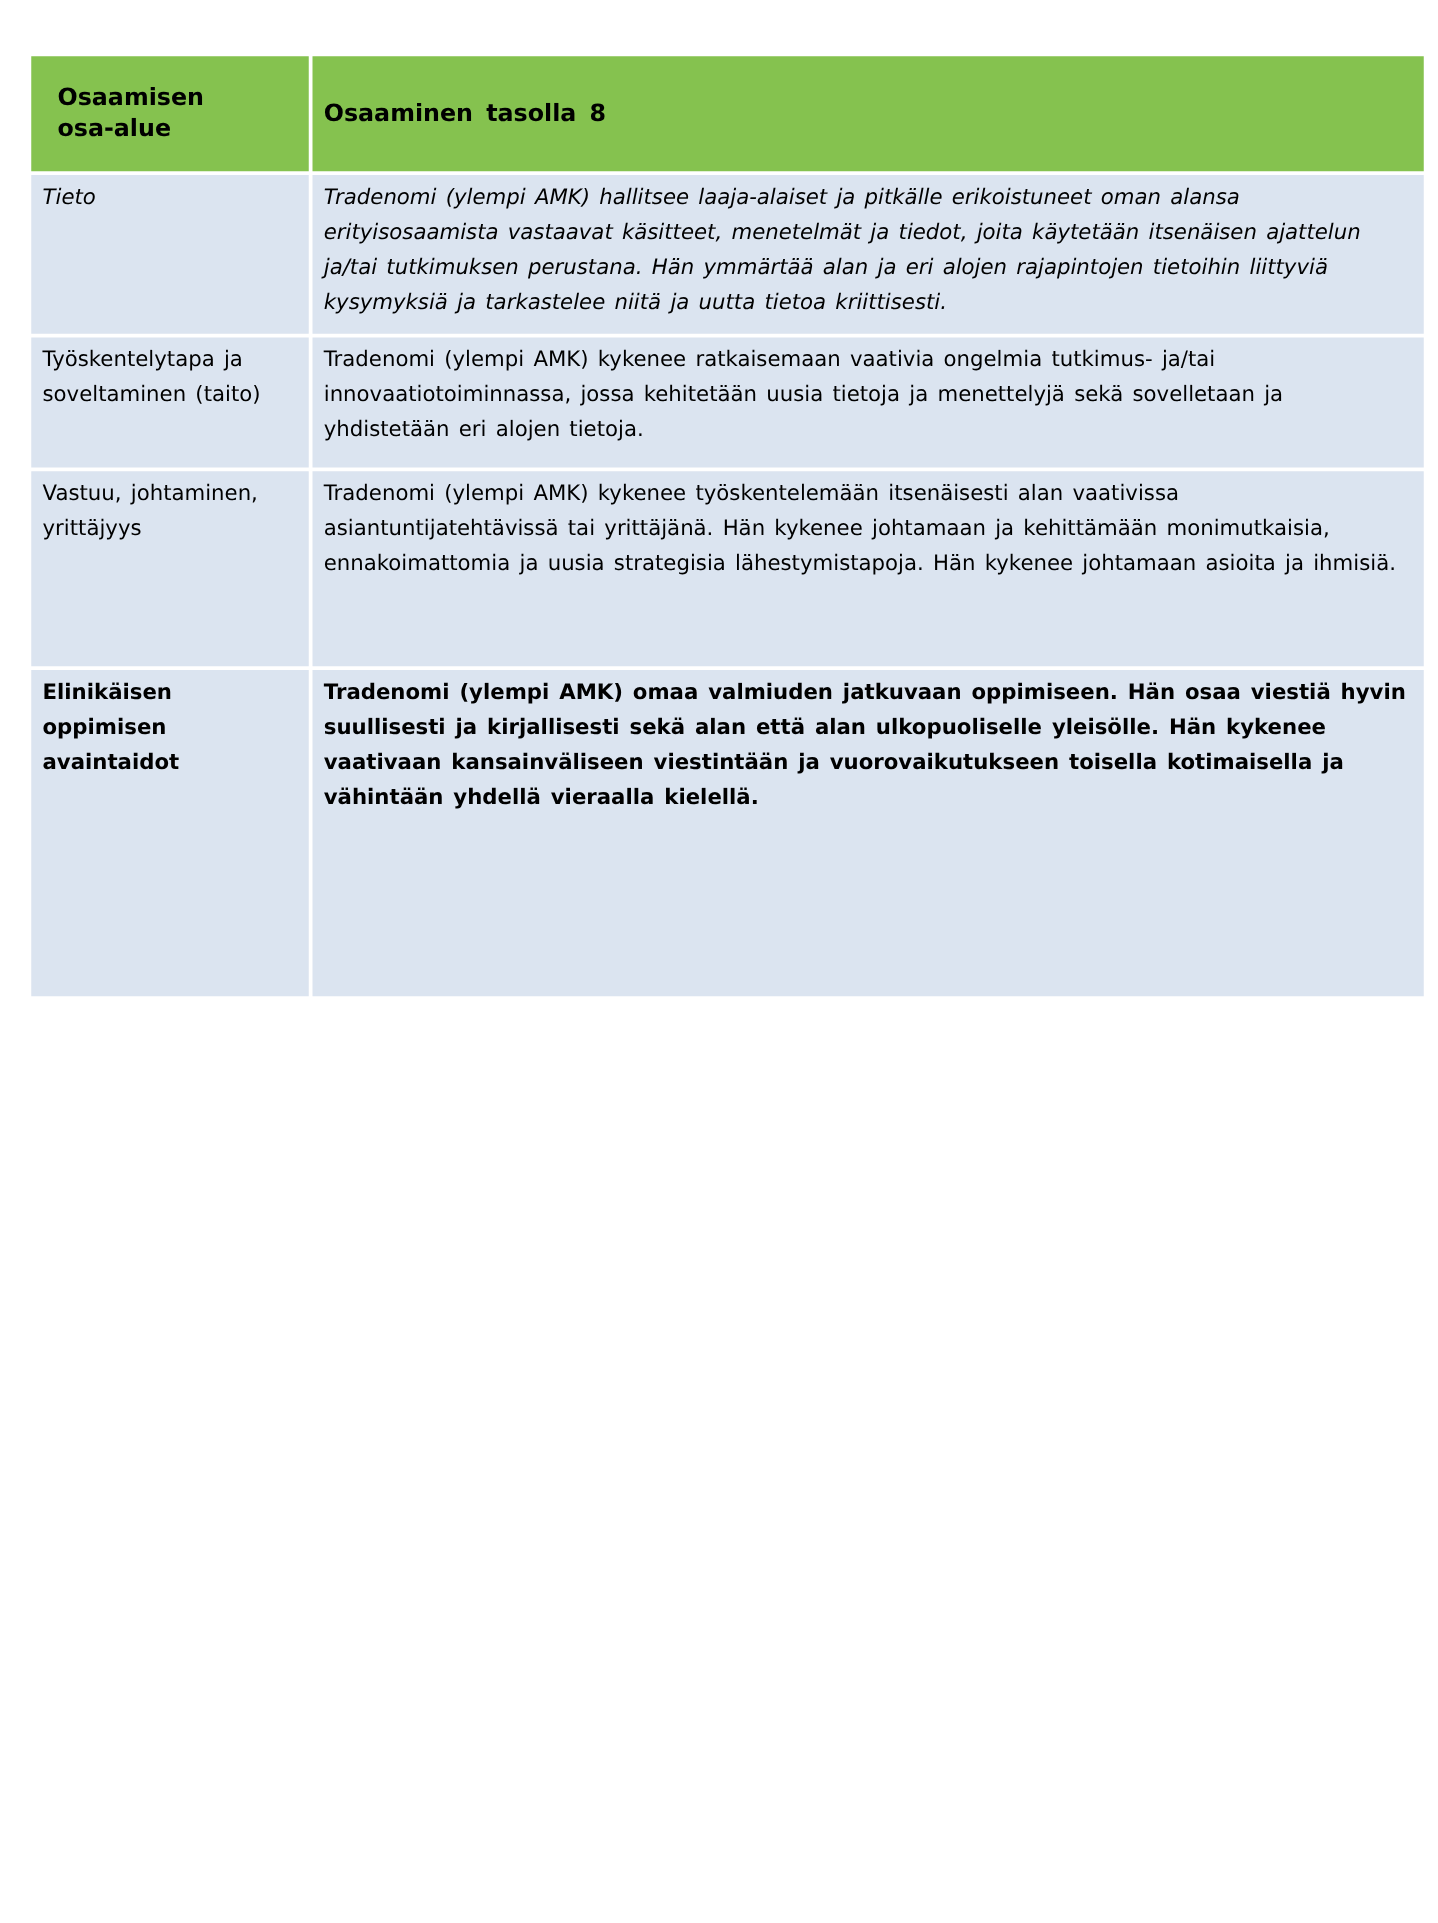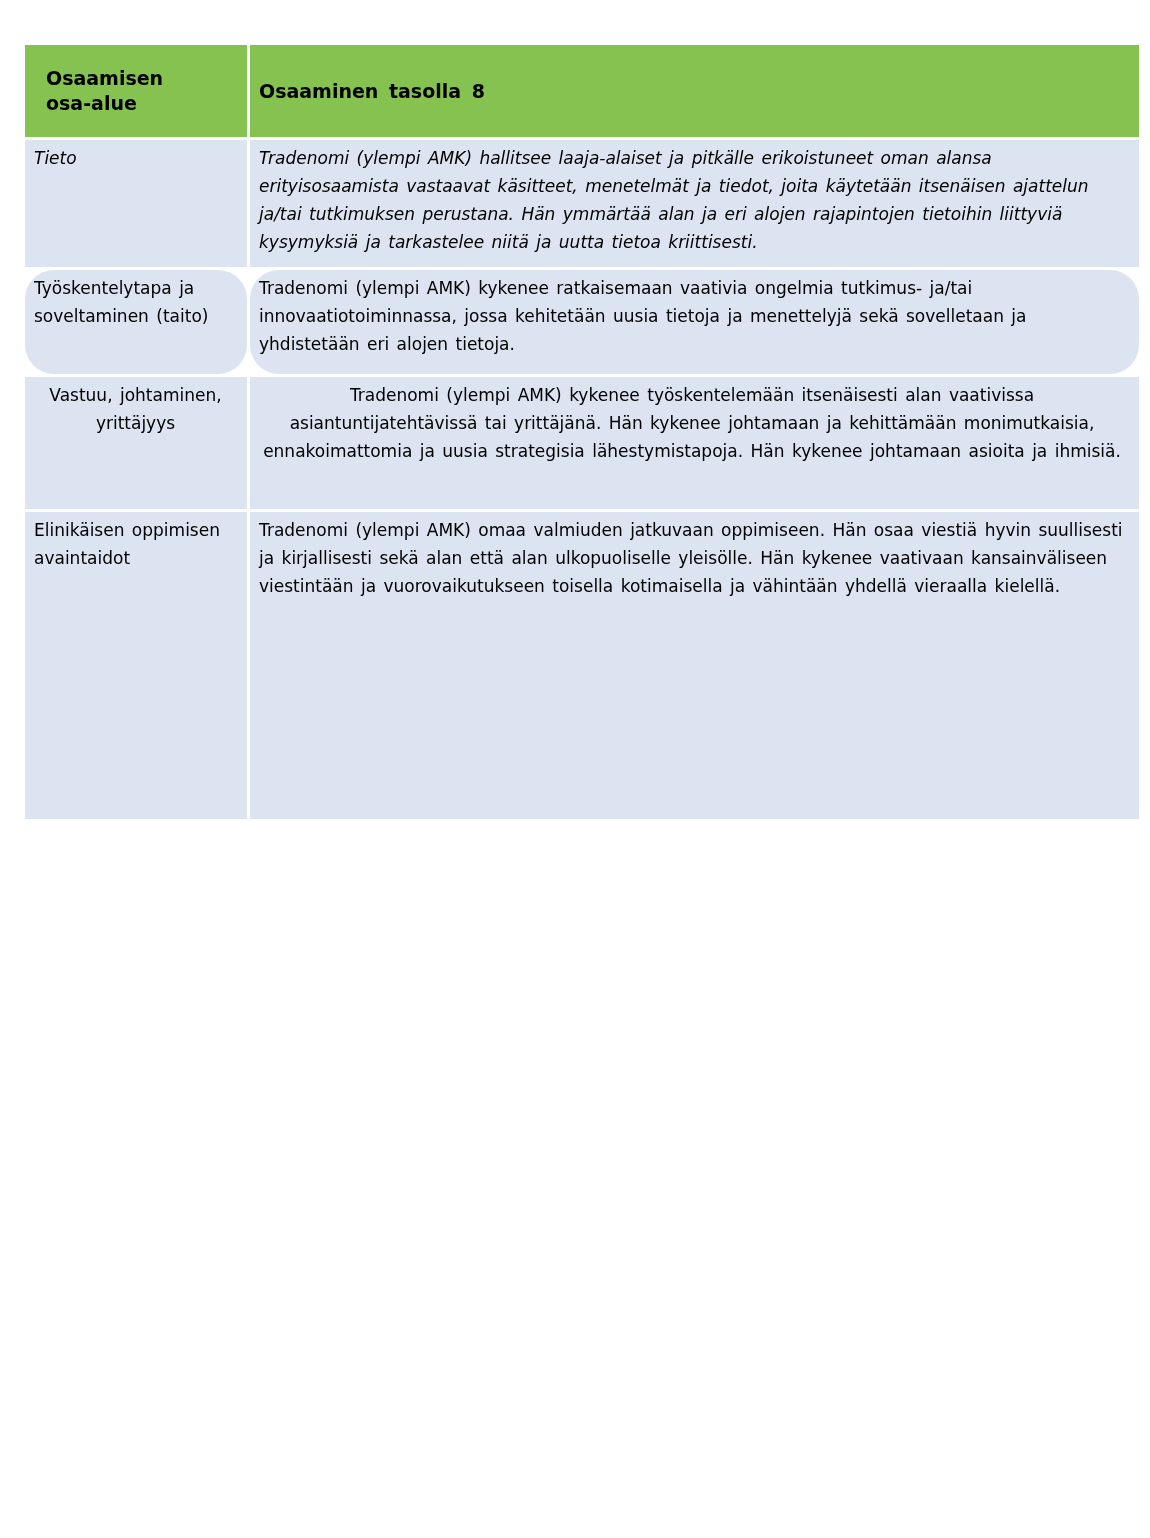--- a/index.html
+++ b/index.html
@@ -56,24 +56,24 @@
     color: var(--body-text);
     font-size: 17px;
     line-height: 28px;
     vertical-align: top;
     padding: 4px 14px 4px 9px;
     word-spacing: 2px;
   }
   td.area-cell { padding-right: 10px; }
 
   tr.row-1 td { height: 127px; font-style: italic; }
-  tr.row-2 td { height: 104px; border-radius: 29px; }
-  tr.row-3 td { height: 132px; text-align: center; }
+  tr.row-2 td { height: 104px; }
+  tr.row-3 td { height: 156px; }
   tr.row-4 td { height: 131px; }
-  tr.row-5 td { height: 307px; }
+  tr.row-5 td { height: 261px; font-weight: bold; }
 </style>
 </head>
 <body>
 
 <div class="page">
   <table class="competence-table">
     <colgroup>
       <col class="col-area">
       <col class="col-desc">
     </colgroup>

